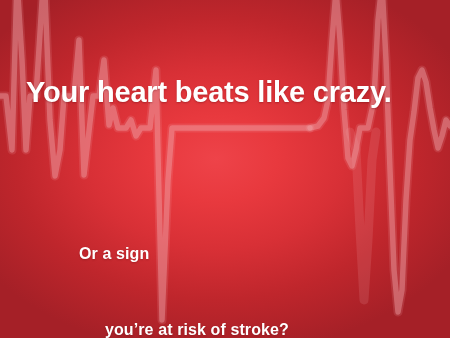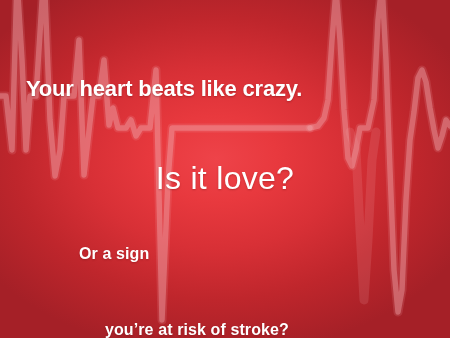--- a/index.html
+++ b/index.html
@@ -55,21 +55,21 @@
   .text-layer {
     position: absolute;
     inset: 0;
   }
 
   .headline {
     position: absolute;
     left: 26px;
     top: 76px;
     color: #ffffff;
-    font-size: 22px;
+    font-size: 29px;
     font-weight: bold;
     letter-spacing: -0.2px;
     white-space: nowrap;
     text-shadow: 0 1px 2px rgba(90, 10, 14, 0.35);
   }
 
   .subline {
     position: absolute;
     left: 0;
     right: 0;
@@ -132,21 +132,20 @@
            L 402,290 L 406,200 L 410,140 L 414,112 L 418,78 L 422,70 L 426,82
            L 430,108 L 434,130 L 438,148 L 442,136 L 446,120 L 450,126 L 456,128"></path>
 
       <path class="ecg-trace soft" d="M 350,132 L 356,150 L 360,230 L 364,300 L 368,240 L 372,160 L 376,132"></path>
     </svg>
   </div>
 
   <div class="text-layer">
     <div class="headline">Your heart beats like crazy.</div>
 
-    <div class="subline">Is it love?</div>
 
     <div class="tagline">
       <span>Or a sign</span>
       <span class="tagline-line-2">you’re at risk of stroke?</span>
     </div>
   </div>
 
 </div>
 
 </body></html>

